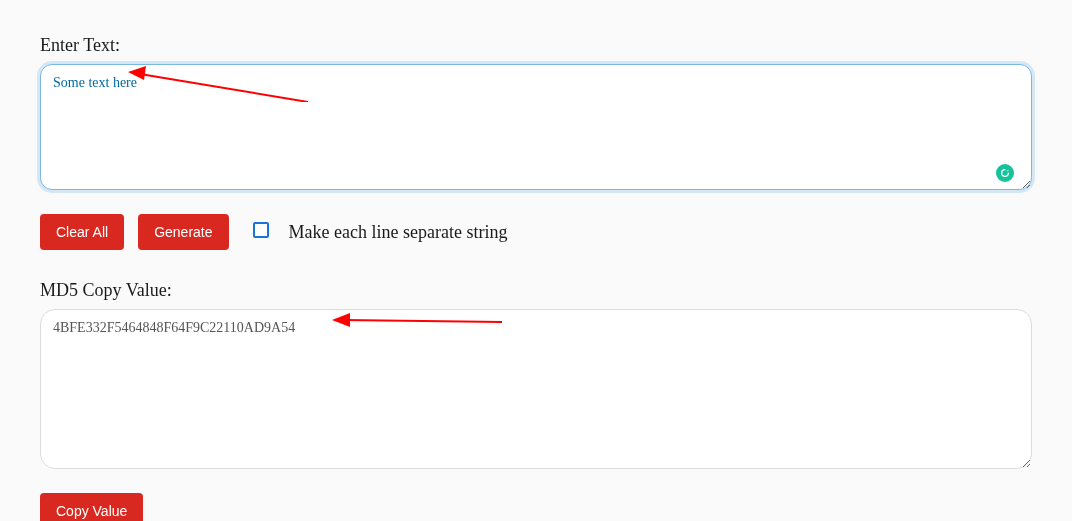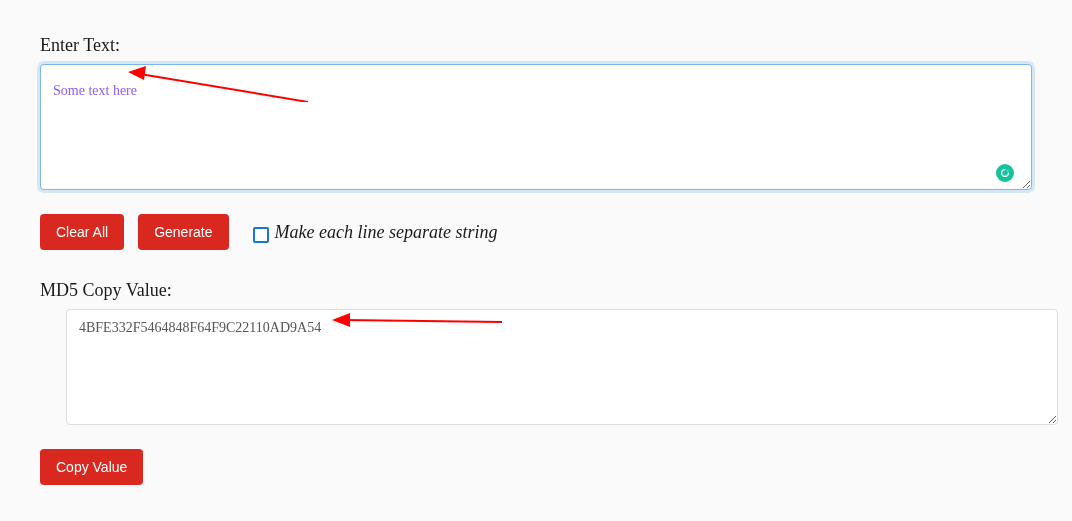--- a/index.html
+++ b/index.html
@@ -17,27 +17,27 @@
     }
     .label {
       font-size: 18px;
       color: #1a1a1a;
       margin-bottom: 8px;
       font-weight: 400;
     }
     .input-textarea {
       width: 100%;
       height: 126px;
-      padding: 18px 12px;
+      padding: 10px 12px;
       font-family: Georgia, 'Times New Roman', serif;
       font-size: 14px;
-      color: #8b5cf6;
+      color: #0369a1;
       background: #fff;
       border: 1px solid #7ab8e6;
-      border-radius: 4px;
+      border-radius: 12px;
       outline: none;
       box-shadow: 0 0 0 3px rgba(102, 175, 233, 0.25);
       resize: both;
       position: relative;
     }
     .input-textarea::placeholder {
       color: #999;
       font-family: Georgia, 'Times New Roman', serif;
     }
     .controls-row {
@@ -52,52 +52,50 @@
       color: #fff;
       border: none;
       border-radius: 4px;
       padding: 10px 16px;
       font-size: 14px;
       font-family: -apple-system, BlinkMacSystemFont, 'Segoe UI', Arial, sans-serif;
       cursor: pointer;
     }
     .checkbox-wrap {
       display: flex;
-      align-items: flex-end;
-      gap: 6px;
+      align-items: flex-start;
+      gap: 20px;
       margin-left: 10px;
-      font-style: italic;
     }
     .checkbox {
       width: 16px;
       height: 16px;
       border: 2px solid #1a73d9;
       border-radius: 2px;
       background: #fff;
       cursor: pointer;
       flex-shrink: 0;
     }
     .checkbox-label {
       font-size: 18px;
       color: #1a1a1a;
       font-family: Georgia, 'Times New Roman', serif;
     }
     .output-textarea {
       width: 100%;
-      height: 116px;
+      height: 160px;
       padding: 10px 12px;
       font-family: Georgia, 'Times New Roman', serif;
       font-size: 14px;
       color: #555;
       background: #fff;
       border: 1px solid #ddd;
-      border-radius: 4px;
+      border-radius: 15px;
       outline: none;
       resize: both;
-      margin-left: 26px;
     }
     .copy-row {
       margin-top: 20px;
     }
     .textarea-wrap {
       position: relative;
     }
     .grammarly-icon {
       position: absolute;
       right: 18px;

